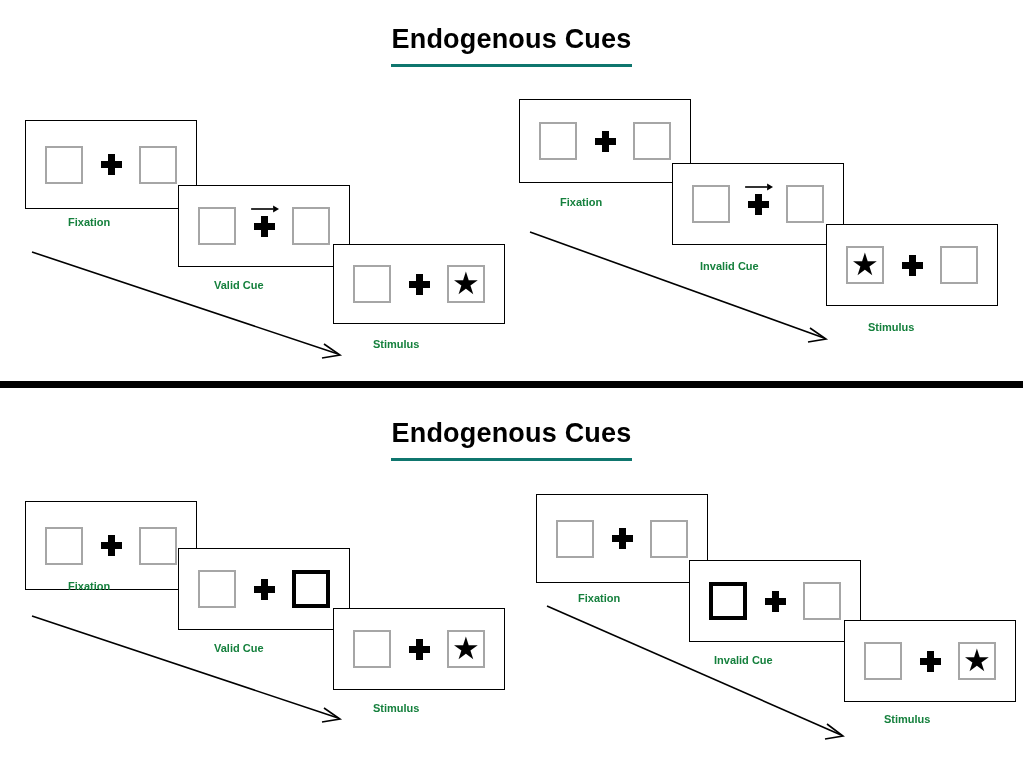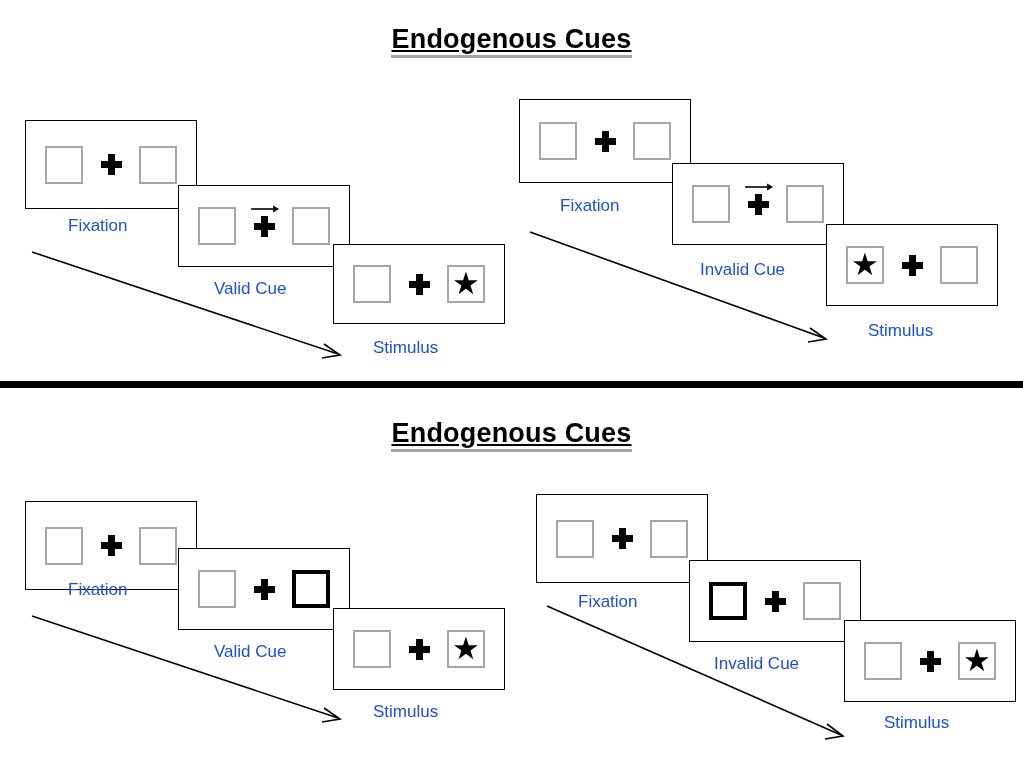--- a/index.html
+++ b/index.html
@@ -19,23 +19,22 @@
   .section-title {
     position: absolute;
     width: 100%;
     text-align: center;
     font-size: 27px;
     font-weight: bold;
     color: #000000;
     letter-spacing: 0.2px;
   }
   .section-title span {
-    border-bottom: 3px solid #a3a3a3;
-    padding-bottom: 1px;
-    text-decoration: underline;
+    border-bottom: 3px solid #0f766e;
+    padding-bottom: 10px;
   }
   #title-endogenous { top: 24px; left: 0; }
   #title-exogenous  { top: 418px; left: 0; }
 
   
   #section-divider {
     position: absolute;
     left: 0;
     top: 381px;
     width: 1023px;
@@ -119,23 +118,23 @@
     left: 50%;
     transform: translateX(-46%);
     width: 28px;
     height: 10px;
   }
   .cue-arrow svg { display: block; }
 
   
   .caption {
     position: absolute;
-    font-size: 17px;
-    font-weight: normal;
-    color: #1d4ed8;
+    font-size: 11px;
+    font-weight: bold;
+    color: #15803d;
     white-space: nowrap;
   }
 
   
   .flow-arrow {
     position: absolute;
     pointer-events: none;
   }
   .flow-arrow svg { display: block; overflow: visible; }
 </style>

